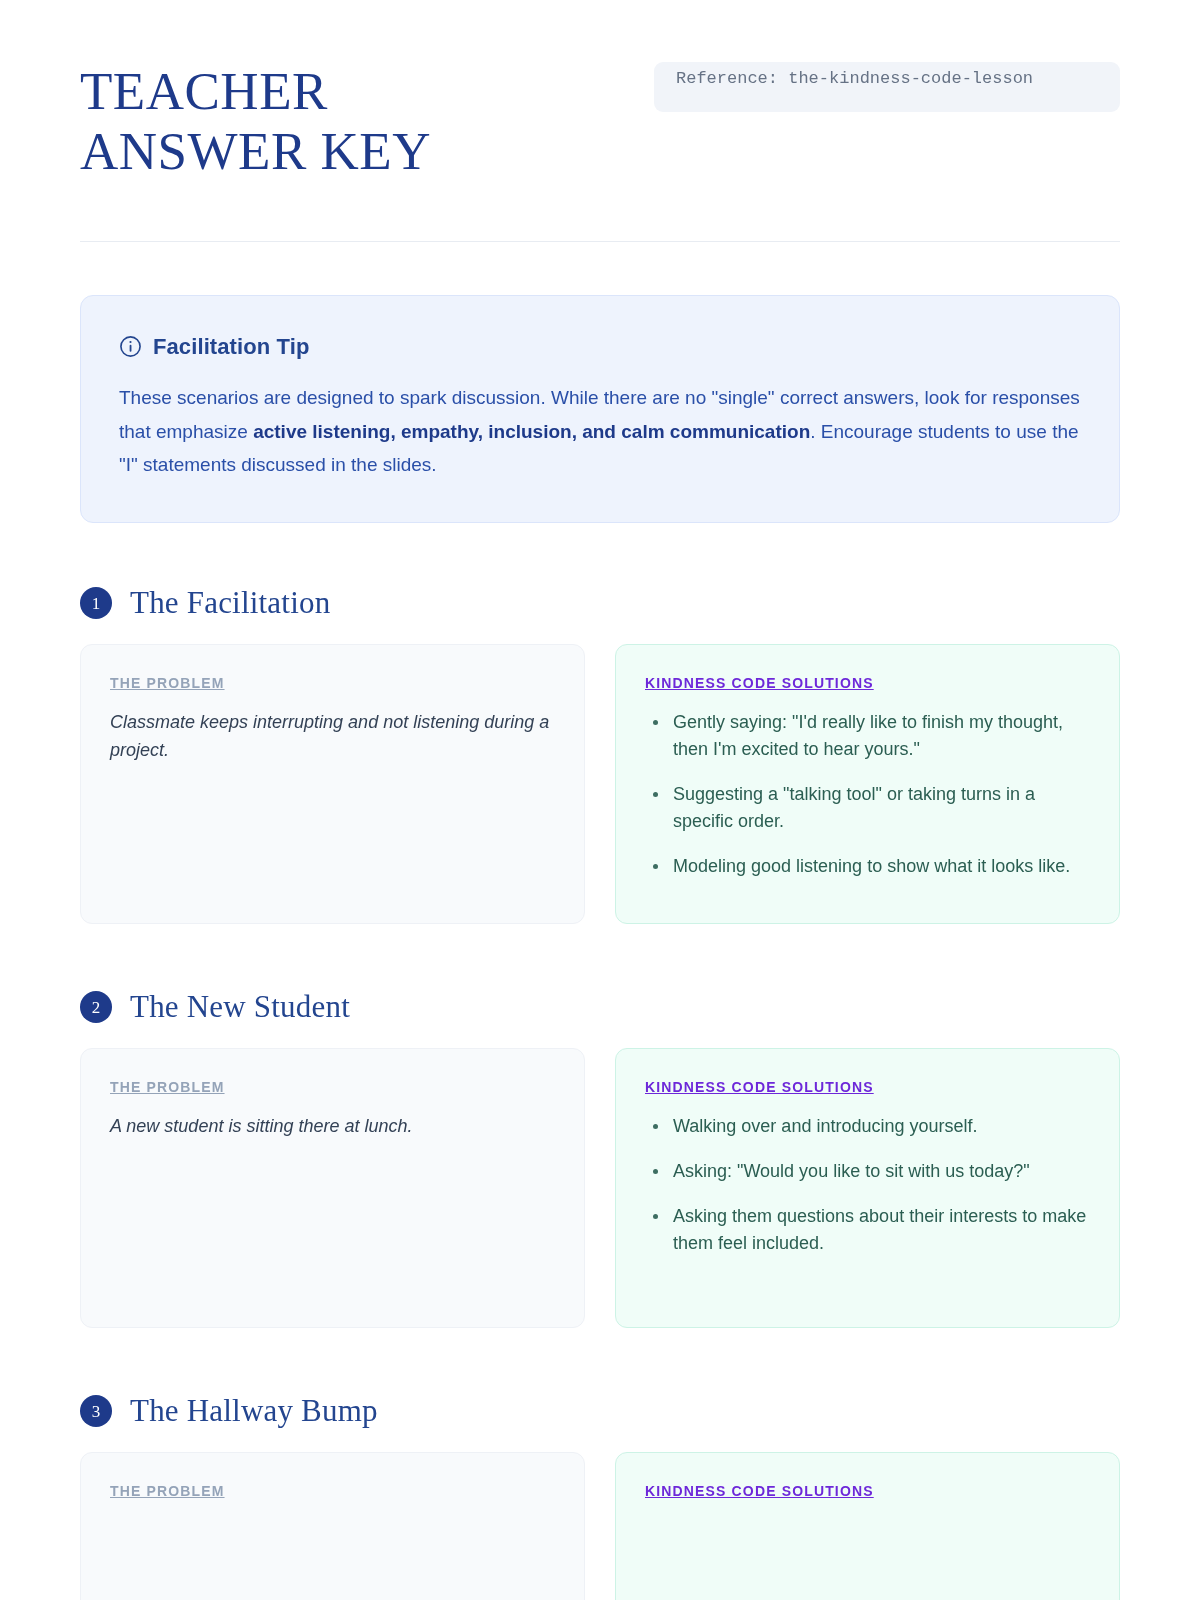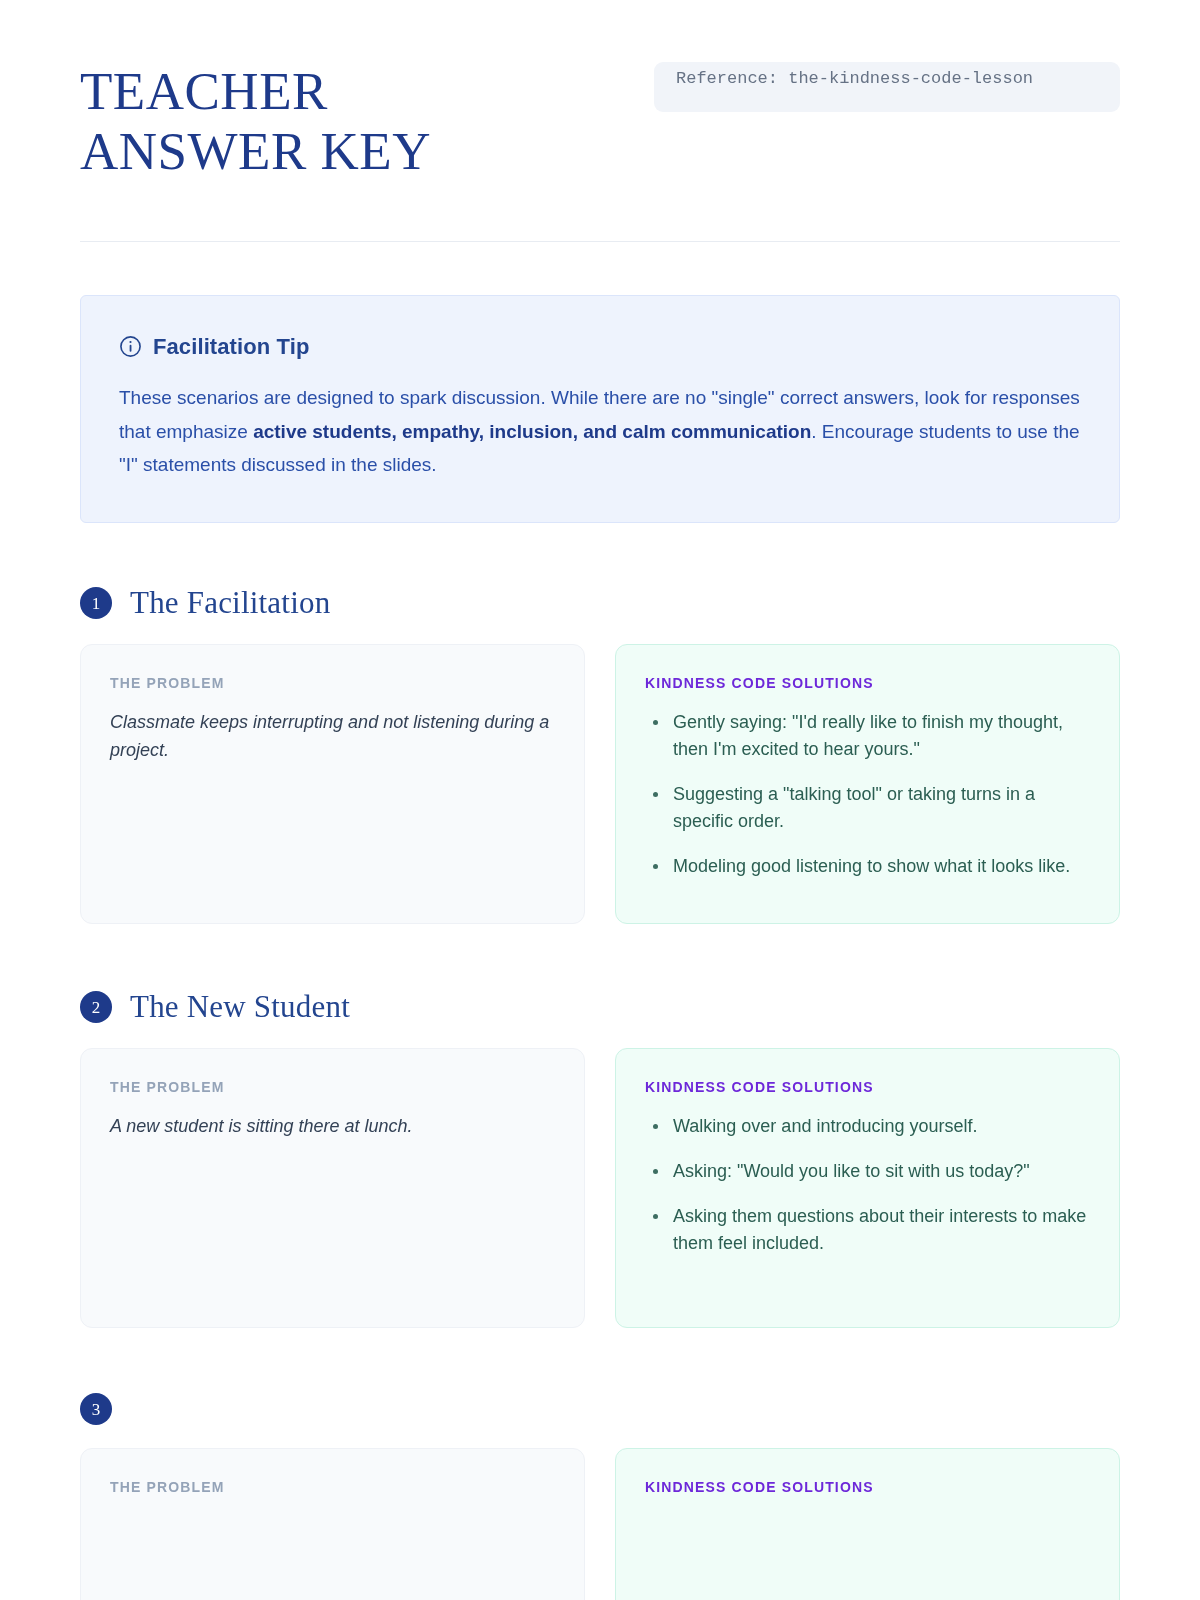--- a/index.html
+++ b/index.html
@@ -72,21 +72,21 @@
     height: 1px;
     width: 100%;
     background: #e8ecf2;
   }
 
   
   .tip-box {
     margin-top: 53px;
     background: #eef3fd;
     border: 1px solid #dbe5fb;
-    border-radius: 6px;
+    border-radius: 13px;
     padding: 38px 38px 40px 38px;
   }
 
   .tip-head {
     display: flex;
     align-items: center;
     gap: 11px;
   }
 
   .tip-icon {
@@ -169,20 +169,21 @@
     background: #f0fdf8;
     border: 1px solid #cdf3e6;
   }
 
   .card-label {
     font-size: 14px;
     font-weight: bold;
     letter-spacing: 1.15px;
     text-transform: uppercase;
     margin-bottom: 18px;
+    text-decoration: underline;
   }
 
   .card-problem .card-label { color: #94a3b8; }
   .card-solutions .card-label { color: #6d28d9; }
 
   .problem-text {
     font-size: 18px;
     line-height: 1.55;
     font-style: italic;
     color: #334155;
@@ -228,21 +229,21 @@
 
   <div class="tip-box">
     <div class="tip-head">
       <svg class="tip-icon" viewBox="0 0 24 24">
         <circle cx="12" cy="12" r="10" fill="none" stroke="#23458f" stroke-width="1.7"></circle>
         <circle cx="12" cy="7.3" r="1.15" fill="#23458f"></circle>
         <rect x="11.1" y="10.3" width="1.9" height="7.1" rx="0.9" fill="#23458f"></rect>
       </svg>
       <div class="tip-title">Facilitation Tip</div>
     </div>
-    <p class="tip-body"><span>These scenarios are designed to spark discussion. While there are no "single" correct answers, look for responses that emphasize </span><b>active students, empathy, inclusion, and calm communication</b><span>. Encourage students to use the "I" statements discussed in the slides.</span></p>
+    <p class="tip-body"><span>These scenarios are designed to spark discussion. While there are no "single" correct answers, look for responses that emphasize </span><b>active listening, empathy, inclusion, and calm communication</b><span>. Encourage students to use the "I" statements discussed in the slides.</span></p>
   </div>
 
   <div class="scenarios">
 
     <div class="scenario">
       <div class="scenario-head">
         <div class="badge">1</div>
         <div class="scenario-title">The Facilitation</div>
       </div>
       <div class="scenario-grid">
@@ -278,20 +279,21 @@
             <li>Asking: "Would you like to sit with us today?"</li>
             <li>Asking them questions about their interests to make them feel included.</li>
           </ul>
         </div>
       </div>
     </div>
 
     <div class="scenario">
       <div class="scenario-head">
         <div class="badge">3</div>
+        <div class="scenario-title">The Hallway Bump</div>
       </div>
       <div class="scenario-grid">
         <div class="card card-problem">
           <div class="card-label">THE PROBLEM</div>
           <div class="problem-text"></div>
         </div>
         <div class="card card-solutions">
           <div class="card-label">KINDNESS CODE SOLUTIONS</div>
           <ul class="solution-list"></ul>
         </div>

